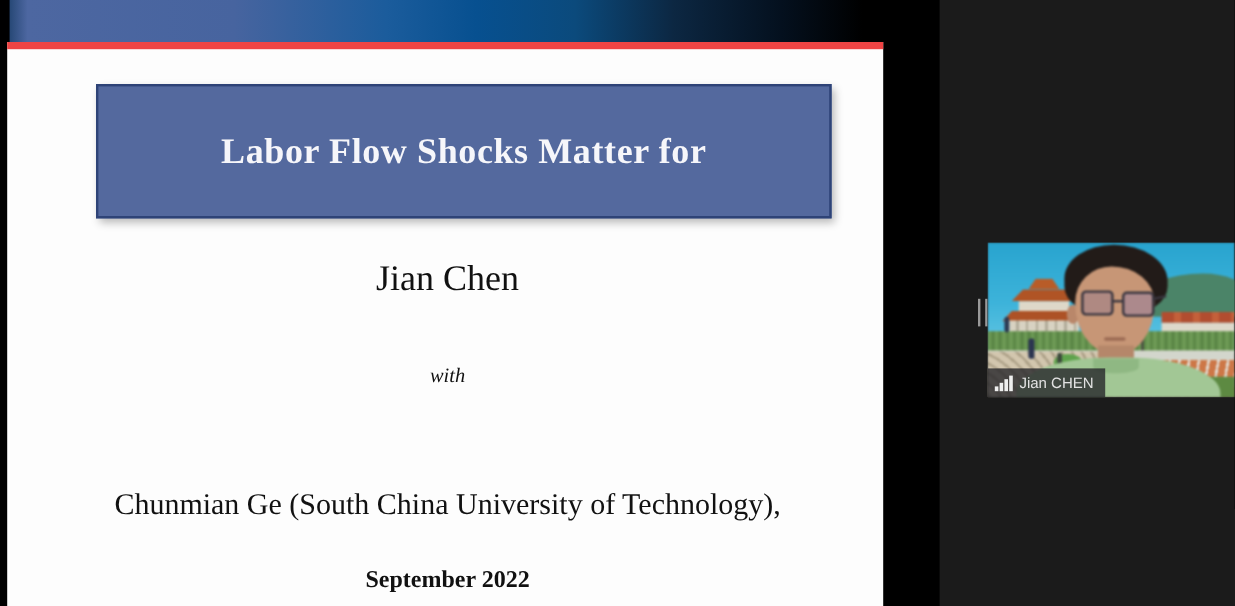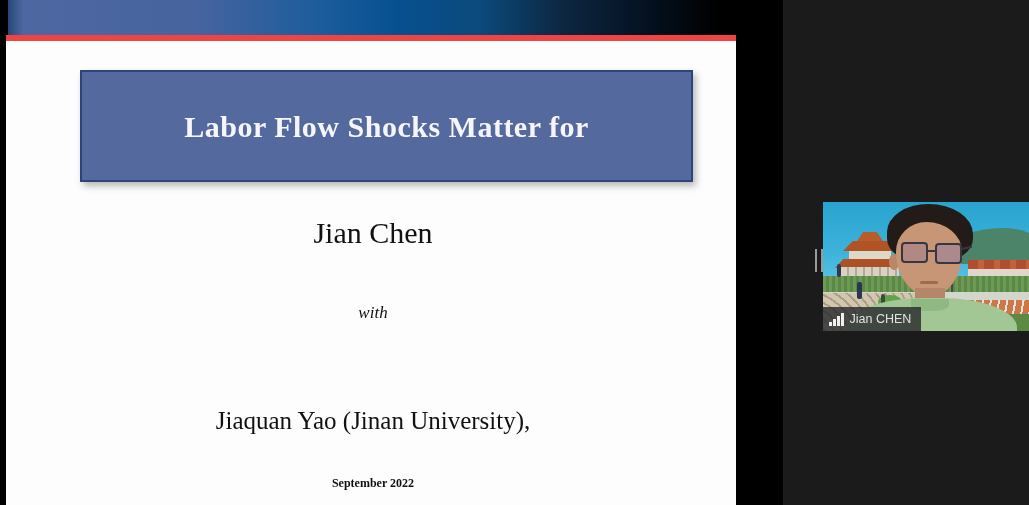--- a/index.html
+++ b/index.html
@@ -23,21 +23,21 @@
     display:flex;flex-direction:column;justify-content:center;align-items:center;
   }
   .title-line{
     color:#f6f6fa;font-weight:bold;font-size:30px;line-height:53px;
     letter-spacing:.5px;text-align:center;white-space:nowrap;
   }
   .slide-text{position:absolute;left:4px;width:726px;text-align:center;white-space:pre;}
   .author{top:176px;font-size:30px;line-height:32px;}
   .with-label{top:260px;font-size:17px;line-height:24px;font-style:italic;}
   .coauthors{top:292px;font-size:25px;line-height:35px;}
-  .date-label{top:431px;font-size:12px;line-height:22px;font-weight:bold;}
+  .date-label{top:431px;font-size:20px;line-height:22px;font-weight:bold;}
 
   
   .right-panel{position:absolute;left:783px;top:0;width:246px;height:505px;background:#1b1b1b;}
   .resize-handle{position:absolute;left:32px;top:249px;width:8px;height:23px;
     display:flex;justify-content:space-between;cursor:col-resize;}
   .resize-handle i{display:block;width:2px;height:23px;background:#9a9a9a;}
 
   
   .video-tile{position:absolute;left:40px;top:202px;width:206px;height:129px;
     overflow:hidden;background:#222;cursor:pointer;}
@@ -101,20 +101,21 @@
 
   <div class="top-banner"></div>
 
   <div class="slide">
     <div class="title-box">
       <div class="title-line">Labor Flow Shocks Matter for</div>
     </div>
     <div class="slide-text author">Jian Chen</div>
     <div class="slide-text with-label">with</div>
     <div class="slide-text coauthors">
+      <div>Chunmian Ge (South China University of Technology),</div>
       <div>Jiaquan Yao (Jinan University),</div>
       
     </div>
     <div class="slide-text date-label">September 2022</div>
   </div>
 
   <div class="right-panel">
     <div class="resize-handle">
         <i></i>
         <i></i>

